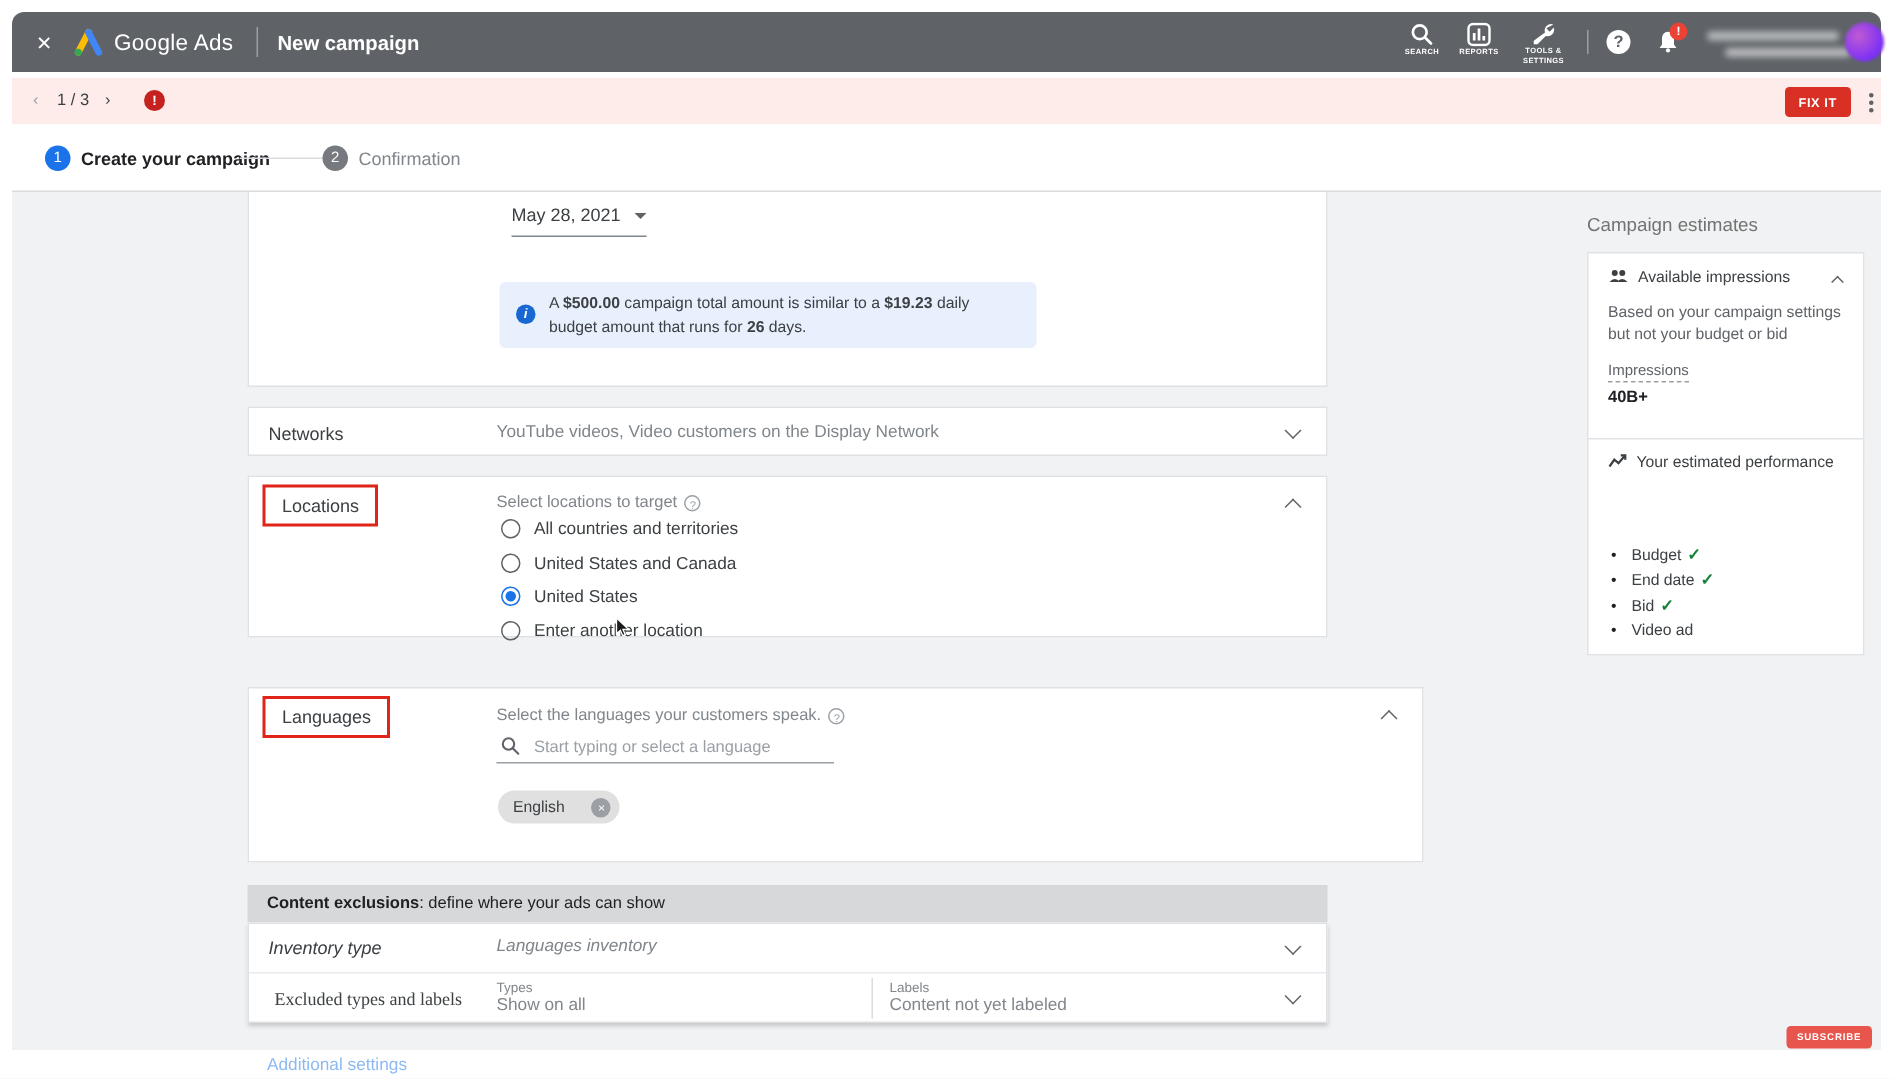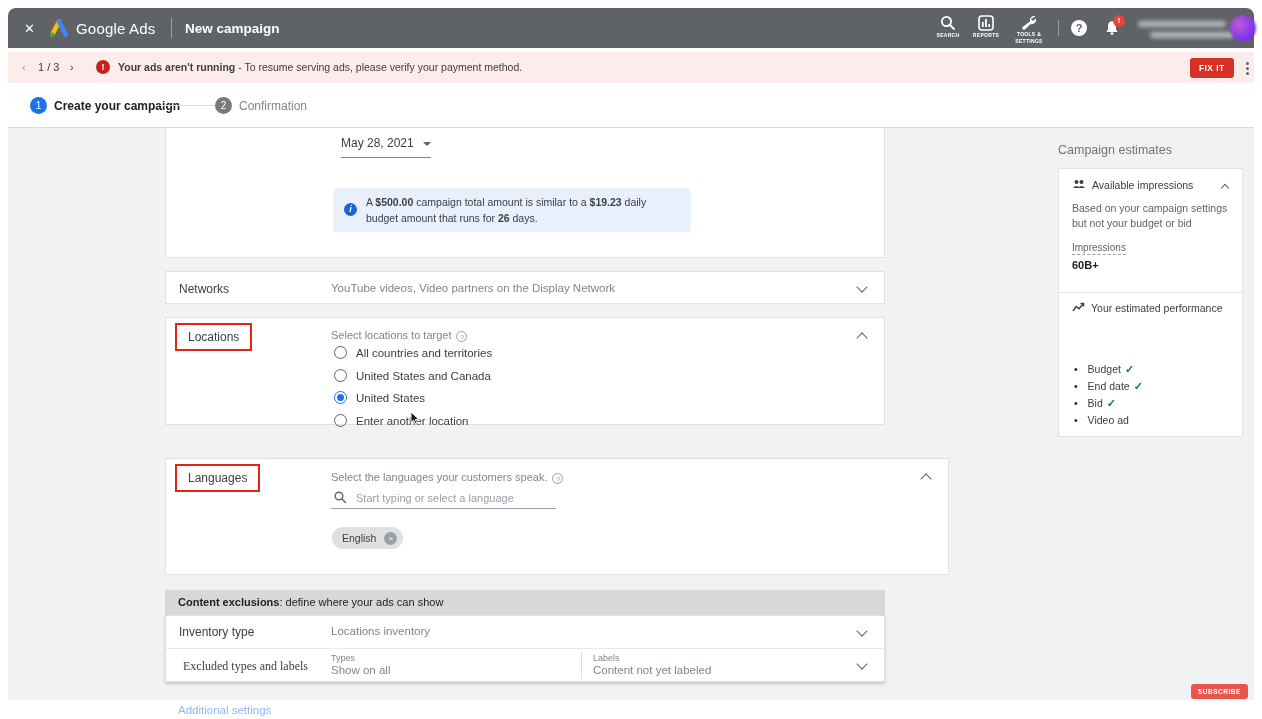--- a/index.html
+++ b/index.html
@@ -52,21 +52,21 @@
            color:#9aa0a6; font-size:7.5px; text-align:center; line-height:11px; vertical-align:middle; margin-left:5px; }
   .redbox { position:absolute; border:2px solid #e02419; padding:5px 11px; font-size:12px; color:#3c4043; background:#fff; }
   .radio { display:inline-block; width:13px; height:13px; border:1.6px solid #5f6368; border-radius:50%; position:relative; }
   .radio.sel { border-color:#1a73e8; }
   .radio.sel::after { content:""; position:absolute; left:2px; top:2px; width:7px; height:7px; border-radius:50%; background:#1a73e8; }
   .radio-row { position:absolute; display:flex; align-items:center; gap:9px; font-size:11.5px; color:#3c4043; }
   .infobox { position:absolute; background:#e8f0fe; border-radius:4px; }
   .info-i { position:absolute; width:13px; height:13px; border-radius:50%; background:#1967d2; color:#fff; font-size:9px;
             font-style:italic; font-weight:bold; text-align:center; line-height:13px; }
   .chip { position:absolute; height:22px; background:#e0e0e0; border-radius:11px; display:flex; align-items:center;
-          gap:8px; padding:0 6px 0 10px; font-size:10.5px; color:#3c4043; }
+          gap:18px; padding:0 6px 0 10px; font-size:10.5px; color:#3c4043; }
   .chip-x { width:13px; height:13px; border-radius:50%; background:#9aa0a6; color:#fff; font-size:8px;
             text-align:center; line-height:13px; }
   .mini-lbl { font-size:9px; color:#80868b; }
   .dotted { border-bottom:1px dashed #9aa0a6; padding-bottom:1px; }
   .check { color:#188038; font-weight:bold; font-size:11px; margin-left:4px; }
   .bullet-row { position:absolute; font-size:10.5px; color:#3c4043; }
   .bullet-row::before { content:"•"; margin-right:7px; color:#202124; }
   .subscribe { position:absolute; left:1191px; top:684px; background:#e8554d; color:#fff; border:none; border-radius:3px;
                font-size:6.5px; font-weight:bold; letter-spacing:.5px; padding:4px 7px; font-family:inherit; cursor:pointer; }
   .addl-link { position:absolute; left:178px; top:704px; font-size:11.5px; color:#1a73e8; opacity:.5; filter:blur(.4px); }
@@ -145,23 +145,20 @@
     <span class="blurline" style="left:1130px; top:13px; width:88px;"></span>
     <span class="blurline" style="left:1142px; top:24px; width:84px;"></span>
     <span class="avatar" style="left:1222px; top:7px;"></span>
   </div>
 
   <div id="alertbar" class="abs">
     <span class="abs alert-chev" style="left:14px; top:9px;">‹</span>
     <span class="abs alert-pg" style="left:30px; top:9px;">1 / 3</span>
     <span class="abs alert-chev dark" style="left:62px; top:9px;">›</span>
     <span class="abs alert-dot" style="left:88px; top:8px;">!</span>
-    <span class="abs alert-msg" style="left:110px; top:9px;">
-      <b>Your ads aren't running</b><span> - To resume serving ads, please verify your payment method.</span>
-    </span>
     <button class="fixit">FIX IT</button>
     <span class="kebab">
         <i></i>
         <i></i>
         <i></i>
       </span>
   </div>
 
   <div id="stepsbar" class="abs">
     <span class="step-circle" style="left:22px; top:14px; background:#1a73e8;">1</span>
@@ -181,21 +178,21 @@
     <div class="infobox" style="left:167px; top:60px; width:358px; height:44px;">
       <span class="info-i" style="left:11px; top:15px;">i</span>
       <div class="abs" style="left:33px; top:6px; width:308px; font-size:10.5px; line-height:16px; color:#3c4043;">
         <span>A </span><b>$500.00</b><span> campaign total amount is similar to a </span><b>$19.23</b><span> daily budget amount that runs for </span><b>26</b><span> days.</span>
       </div>
     </div>
   </div>
 
   <div class="card" style="left:165px; top:271px; width:720px; height:33px;">
     <span class="abs row-label" style="left:13px; top:10px;">Networks</span>
-    <span class="abs row-value" style="left:165px; top:10px;">YouTube videos, Video partners on the Display Network</span>
+    <span class="abs row-value" style="left:165px; top:10px;">YouTube videos, Video customers on the Display Network</span>
     <span class="chev down" style="right:18px; top:11px;"></span>
   </div>
 
   <div class="card" style="left:165px; top:317px; width:720px; height:108px;">
     <span class="redbox" style="left:9px; top:5px;">
       <span>Locations</span>
     </span>
     <span class="abs" style="left:165px; top:11px; font-size:11px; color:#80868b;">
       <span>Select locations to target</span><span class="qhelp">?</span>
     </span>
@@ -242,23 +239,23 @@
       <span>English</span>
       <span class="chip-x">×</span>
     </span>
     <span class="chev up" style="right:18px; top:16px;"></span>
   </div>
 
   <div class="abs" style="left:165px; top:590px; width:720px; height:25px; background:#d6d8d9; font-size:11px; color:#202124; line-height:25px; padding-left:13px;">
     <b>Content exclusions</b><span>: define where your ads can show</span>
   </div>
   <div class="card" style="left:165px; top:615px; width:720px; height:67px; box-shadow:0 2px 3px rgba(0,0,0,.18);">
-    <div class="abs" style="left:0; top:0; width:718px; height:33px; border-bottom:1px solid #e8eaed;">
+    <div class="abs" style="left:0; top:0; width:718px; height:33px; border-bottom:1px solid #e8eaed;font-style:italic;">
       <span class="abs row-label" style="left:13px; top:9px;">Inventory type</span>
-      <span class="abs row-value" style="left:165px; top:9px;">Locations inventory</span>
+      <span class="abs row-value" style="left:165px; top:9px;">Languages inventory</span>
       <span class="chev down" style="right:18px; top:11px;"></span>
     </div>
     <div class="abs" style="left:0; top:33px; width:718px; height:33px;">
       <span class="abs row-label" style="left:17px; top:10px;font-family:Liberation Serif, serif;">Excluded types and labels</span>
       <span class="abs mini-lbl" style="left:165px; top:4px;">Types</span>
       <span class="abs row-value" style="left:165px; top:15px;">Show on all</span>
       <span class="abs" style="left:415px; top:3px; height:27px; border-left:1px solid #dadce0;"></span>
       <span class="abs mini-lbl" style="left:427px; top:4px;">Labels</span>
       <span class="abs row-value" style="left:427px; top:15px;">Content not yet labeled</span>
       <span class="chev down" style="right:18px; top:11px;"></span>
@@ -275,21 +272,21 @@
         <circle cx="4.5" cy="3" r="2" fill="#3c4043"></circle>
           <circle cx="9.5" cy="3" r="2" fill="#3c4043"></circle>
         <path d="M1 9 q3.5 -4 7 0 z" fill="#3c4043"></path>
           <path d="M6 9 q3.5 -4 7 0 z" fill="#3c4043"></path>
       </svg>
     </span>
     <span class="abs" style="left:33px; top:10px; font-size:10.5px; color:#3c4043;">Available impressions</span>
     <span class="chev up" style="right:14px; top:16px; width:6px; height:6px;"></span>
     <span class="abs" style="left:13px; top:32px; width:162px; font-size:10.5px; line-height:15px; color:#5f6368;">Based on your campaign settings but not your budget or bid</span>
     <span class="abs dotted" style="left:13px; top:73px; font-size:10px; color:#5f6368;">Impressions</span>
-    <span class="abs" style="left:13px; top:90px; font-size:11px; font-weight:bold; color:#202124;">60B+</span>
+    <span class="abs" style="left:13px; top:90px; font-size:11px; font-weight:bold; color:#202124;">40B+</span>
   </div>
 
   <div class="card" style="left:1058px; top:292px; width:185px; height:145px; border-color:#e0e2e5;">
     <span class="abs" style="left:13px; top:9px;">
       <svg width="13" height="11" viewBox="0 0 13 11">
         <polyline points="1,9 4.2,4.5 7,6.8 11.5,1.5" fill="none" stroke="#3c4043" stroke-width="1.5"></polyline>
         <polyline points="8.5,1.5 11.5,1.5 11.5,4.5" fill="none" stroke="#3c4043" stroke-width="1.5"></polyline>
       </svg>
     </span>
     <span class="abs" style="left:32px; top:9px; font-size:10.5px; color:#3c4043;">Your estimated performance</span>

